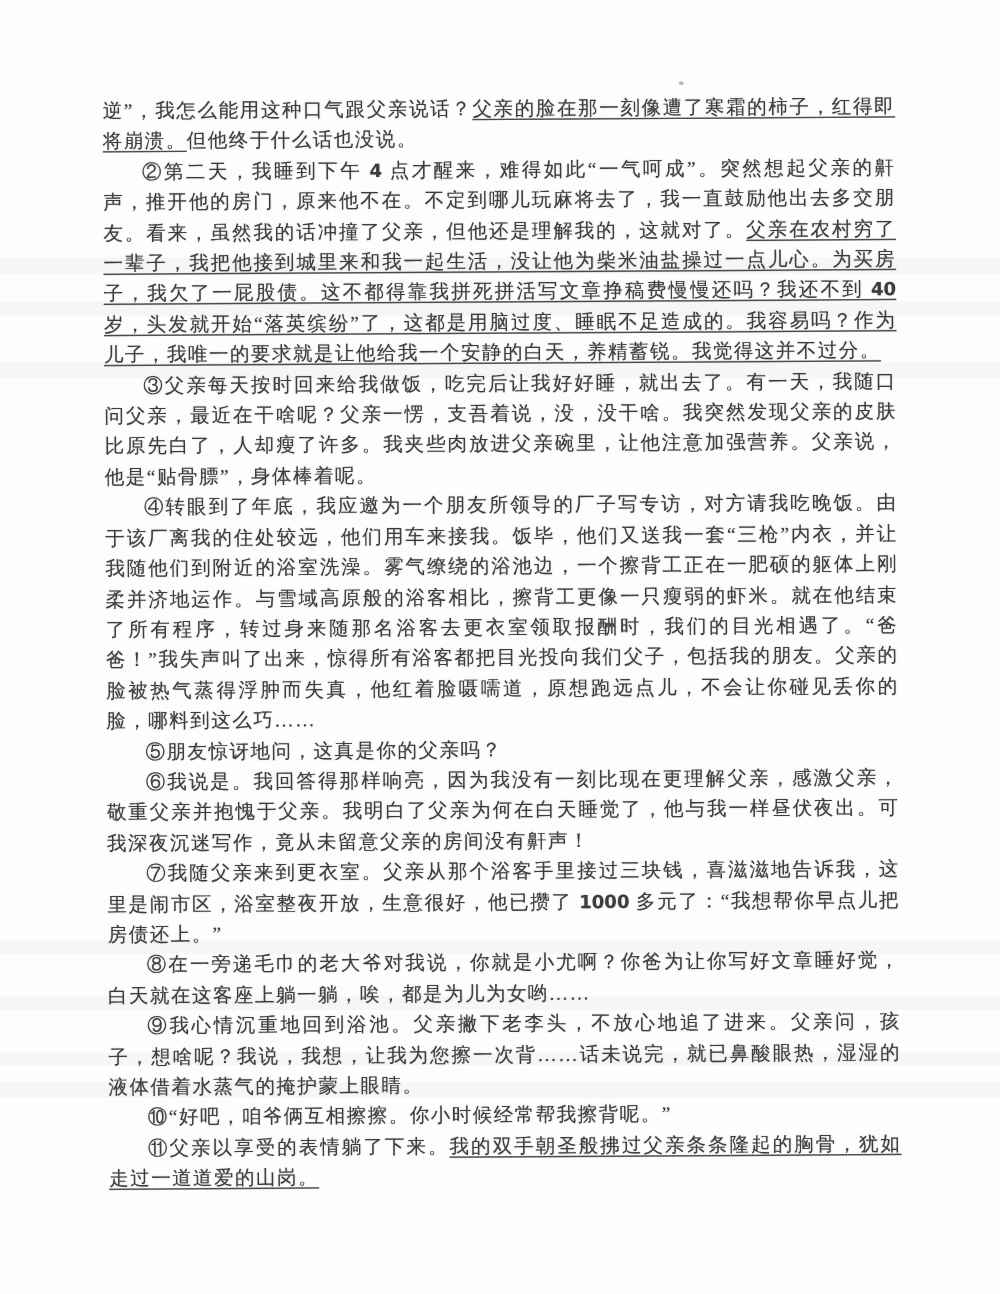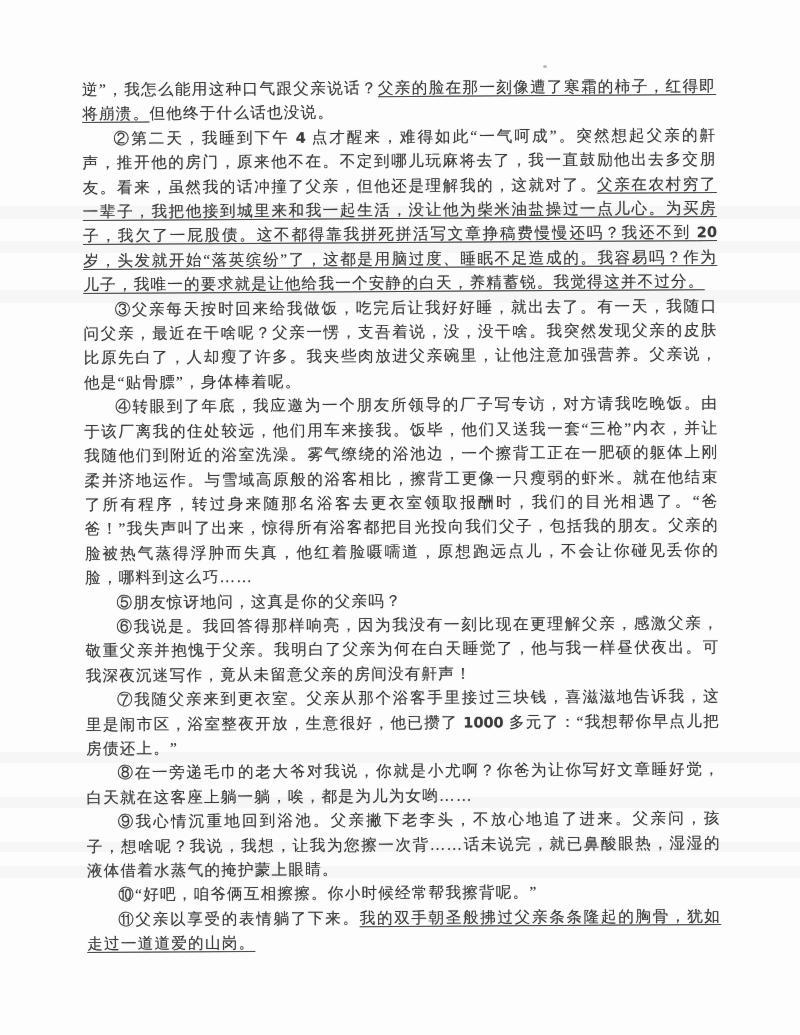--- a/index.html
+++ b/index.html
@@ -77,21 +77,21 @@
   <div class="band b4"></div>
   <div class="band b5"></div>
   <div class="band b6"></div>
   <div class="band b7"></div>
   <div class="speck"></div>
 
 
   <div class="content">
     <p class="para first"><span>逆”，我怎么能用这种口气跟父亲说话？</span><span class="u">父亲的脸在那一刻像遭了寒霜的柿子，红得即将崩溃。</span><span>但他终于什么话也没说。</span></p>
 
-    <p class="para"><span>②第二天，我睡到下午 </span><b class="num">4</b><span> 点才醒来，难得如此“一气呵成”。突然想起父亲的鼾声，推开他的房门，原来他不在。不定到哪儿玩麻将去了，我一直鼓励他出去多交朋友。看来，虽然我的话冲撞了父亲，但他还是理解我的，这就对了。</span><span class="u">父亲在农村穷了一辈子，我把他接到城里来和我一起生活，没让他为柴米油盐操过一点儿心。为买房子，我欠了一屁股债。这不都得靠我拼死拼活写文章挣稿费慢慢还吗？我还不到 </span><b class="num u">20</b><span class="u"> 岁，头发就开始“落英缤纷”了，这都是用脑过度、睡眠不足造成的。我容易吗？作为儿子，我唯一的要求就是让他给我一个安静的白天，养精蓄锐。我觉得这并不过分。</span></p>
+    <p class="para"><span>②第二天，我睡到下午 </span><b class="num">4</b><span> 点才醒来，难得如此“一气呵成”。突然想起父亲的鼾声，推开他的房门，原来他不在。不定到哪儿玩麻将去了，我一直鼓励他出去多交朋友。看来，虽然我的话冲撞了父亲，但他还是理解我的，这就对了。</span><span class="u">父亲在农村穷了一辈子，我把他接到城里来和我一起生活，没让他为柴米油盐操过一点儿心。为买房子，我欠了一屁股债。这不都得靠我拼死拼活写文章挣稿费慢慢还吗？我还不到 </span><b class="num u">40</b><span class="u"> 岁，头发就开始“落英缤纷”了，这都是用脑过度、睡眠不足造成的。我容易吗？作为儿子，我唯一的要求就是让他给我一个安静的白天，养精蓄锐。我觉得这并不过分。</span></p>
 
     <p class="para"><span>③父亲每天按时回来给我做饭，吃完后让我好好睡，就出去了。有一天，我随口问父亲，最近在干啥呢？父亲一愣，支吾着说，没，没干啥。我突然发现父亲的皮肤比原先白了，人却瘦了许多。我夹些肉放进父亲碗里，让他注意加强营养。父亲说，他是“贴骨膘”，身体棒着呢。</span></p>
 
     <p class="para"><span>④转眼到了年底，我应邀为一个朋友所领导的厂子写专访，对方请我吃晚饭。由于该厂离我的住处较远，他们用车来接我。饭毕，他们又送我一套“三枪”内衣，并让我随他们到附近的浴室洗澡。雾气缭绕的浴池边，一个擦背工正在一肥硕的躯体上刚柔并济地运作。与雪域高原般的浴客相比，擦背工更像一只瘦弱的虾米。就在他结束了所有程序，转过身来随那名浴客去更衣室领取报酬时，我们的目光相遇了。“爸爸！”我失声叫了出来，惊得所有浴客都把目光投向我们父子，包括我的朋友。父亲的脸被热气蒸得浮肿而失真，他红着脸嗫嚅道，原想跑远点儿，不会让你碰见丢你的脸，哪料到这么巧……</span></p>
 
     <p class="para"><span>⑤朋友惊讶地问，这真是你的父亲吗？</span></p>
 
     <p class="para"><span>⑥我说是。我回答得那样响亮，因为我没有一刻比现在更理解父亲，感激父亲，敬重父亲并抱愧于父亲。我明白了父亲为何在白天睡觉了，他与我一样昼伏夜出。可我深夜沉迷写作，竟从未留意父亲的房间没有鼾声！</span></p>
 
     <p class="para"><span>⑦我随父亲来到更衣室。父亲从那个浴客手里接过三块钱，喜滋滋地告诉我，这里是闹市区，浴室整夜开放，生意很好，他已攒了 </span><b class="num">1000</b><span> 多元了：“我想帮你早点儿把房债还上。”</span></p>

